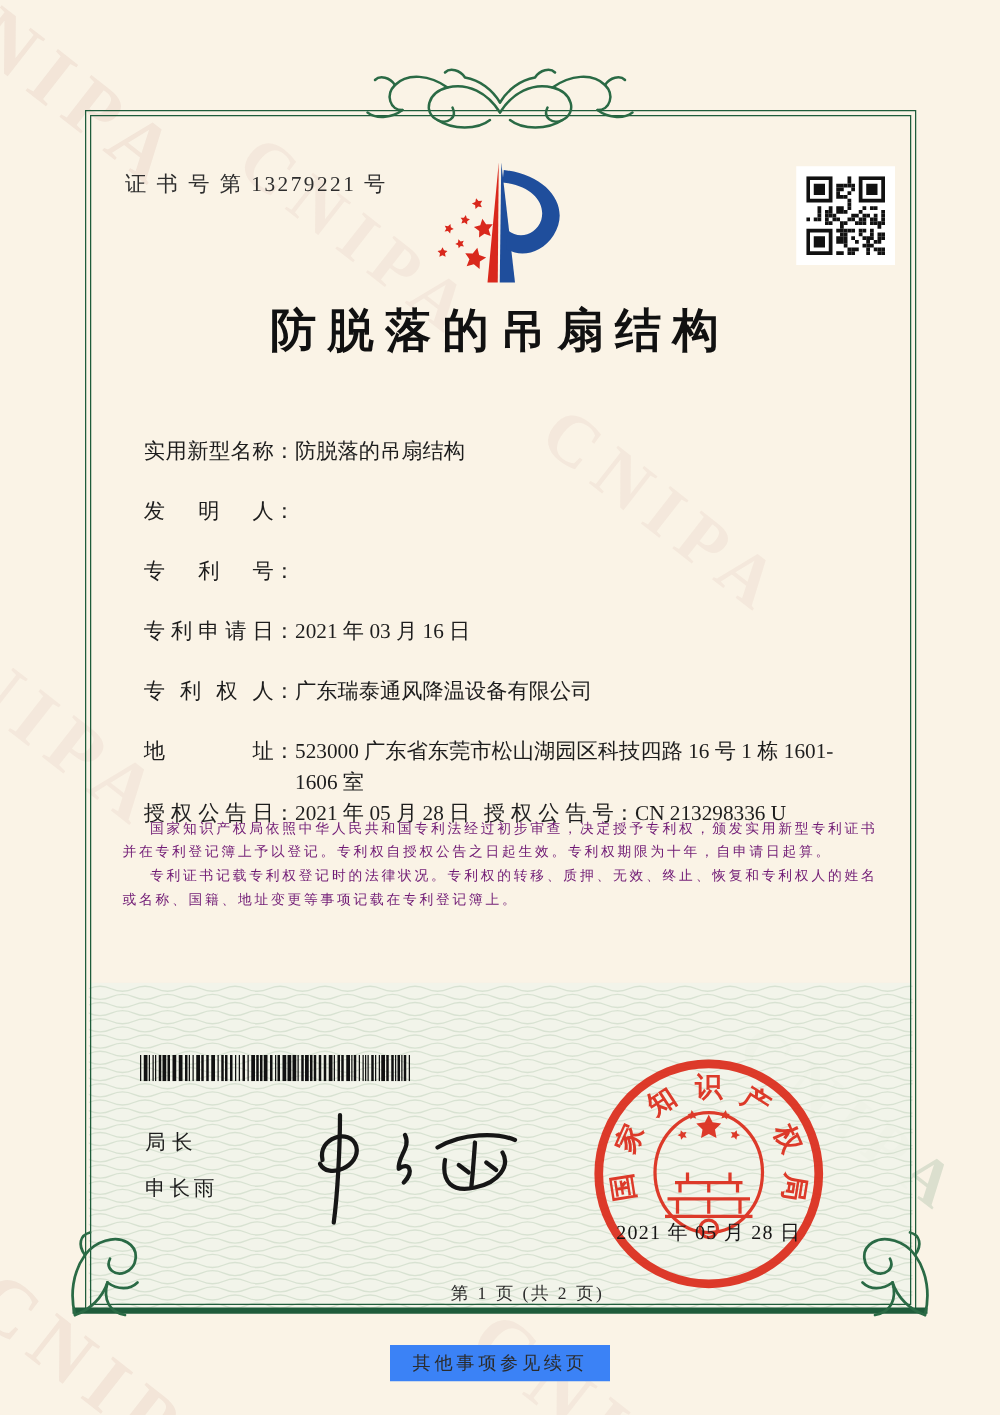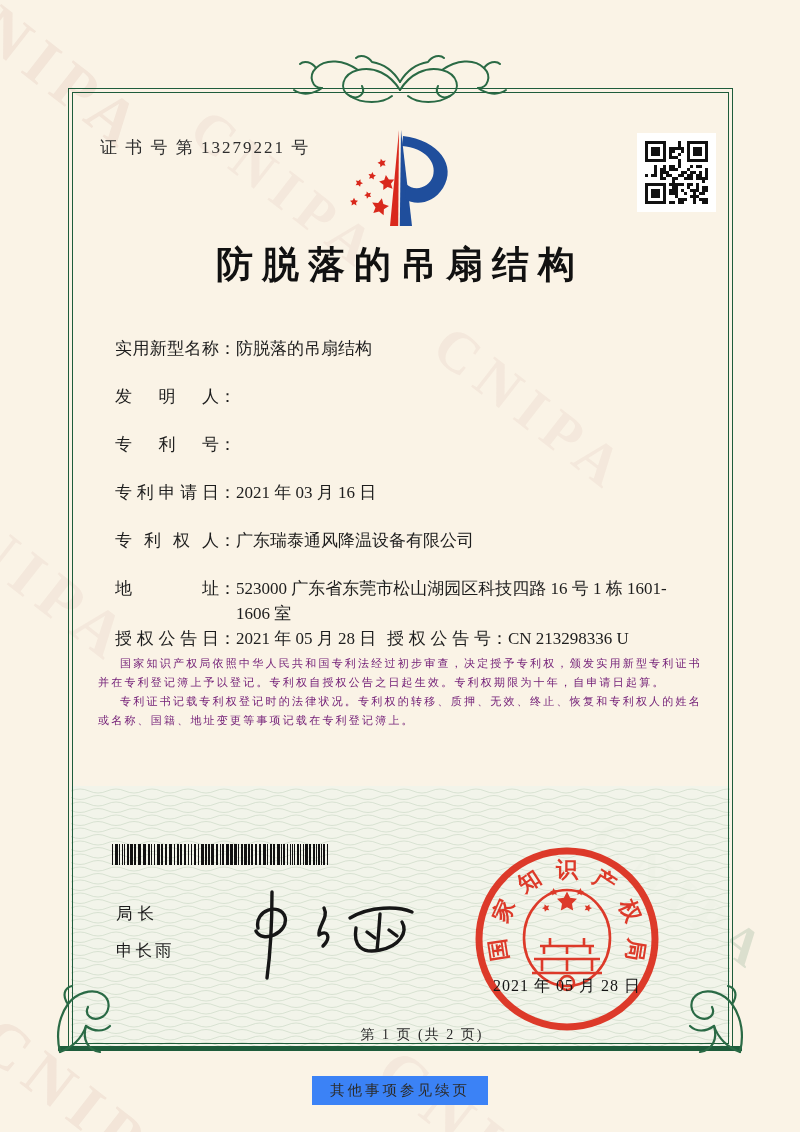--- a/index.html
+++ b/index.html
@@ -32,21 +32,21 @@
   
   .cert-no{position:absolute;left:100px;top:136px;font-size:17px;letter-spacing:2px;color:#2d2d2d;}
   .qr-wrap{position:absolute;left:637px;top:133px;width:79px;height:79px;background:#fff;
     display:flex;align-items:center;justify-content:center;}
   .title{
     position:absolute;left:0;top:240px;width:800px;text-align:center;
     font-size:37px;font-weight:bold;letter-spacing:9px;color:#111;
   }
   
   .fields{position:absolute;left:115px;top:336px;width:570px;font-size:17px;}
-  .frow{display:flex;line-height:26px;margin-bottom:22px;}
+  .frow{display:flex;line-height:26px;margin-bottom:22px;margin-top:12px;}
   .frow.addr{line-height:25px;margin-bottom:0;}
   .flabel{display:inline-block;width:104px;text-align:justify;text-align-last:justify;flex:0 0 104px;color:#1d1d1d;}
   .fcolon{flex:0 0 auto;color:#1d1d1d;}
   .fvalue{flex:1;color:#1d1d1d;}
   .grant-row{display:flex;line-height:26px;}
   .grant-g1{display:flex;width:272px;flex:0 0 272px;}
   .grant-g2{display:flex;flex:1;}
   
   .paras{position:absolute;left:98px;top:654px;width:604px;
     font-size:11px;line-height:1.73;letter-spacing:2.2px;text-align:justify;color:#701a75;}

